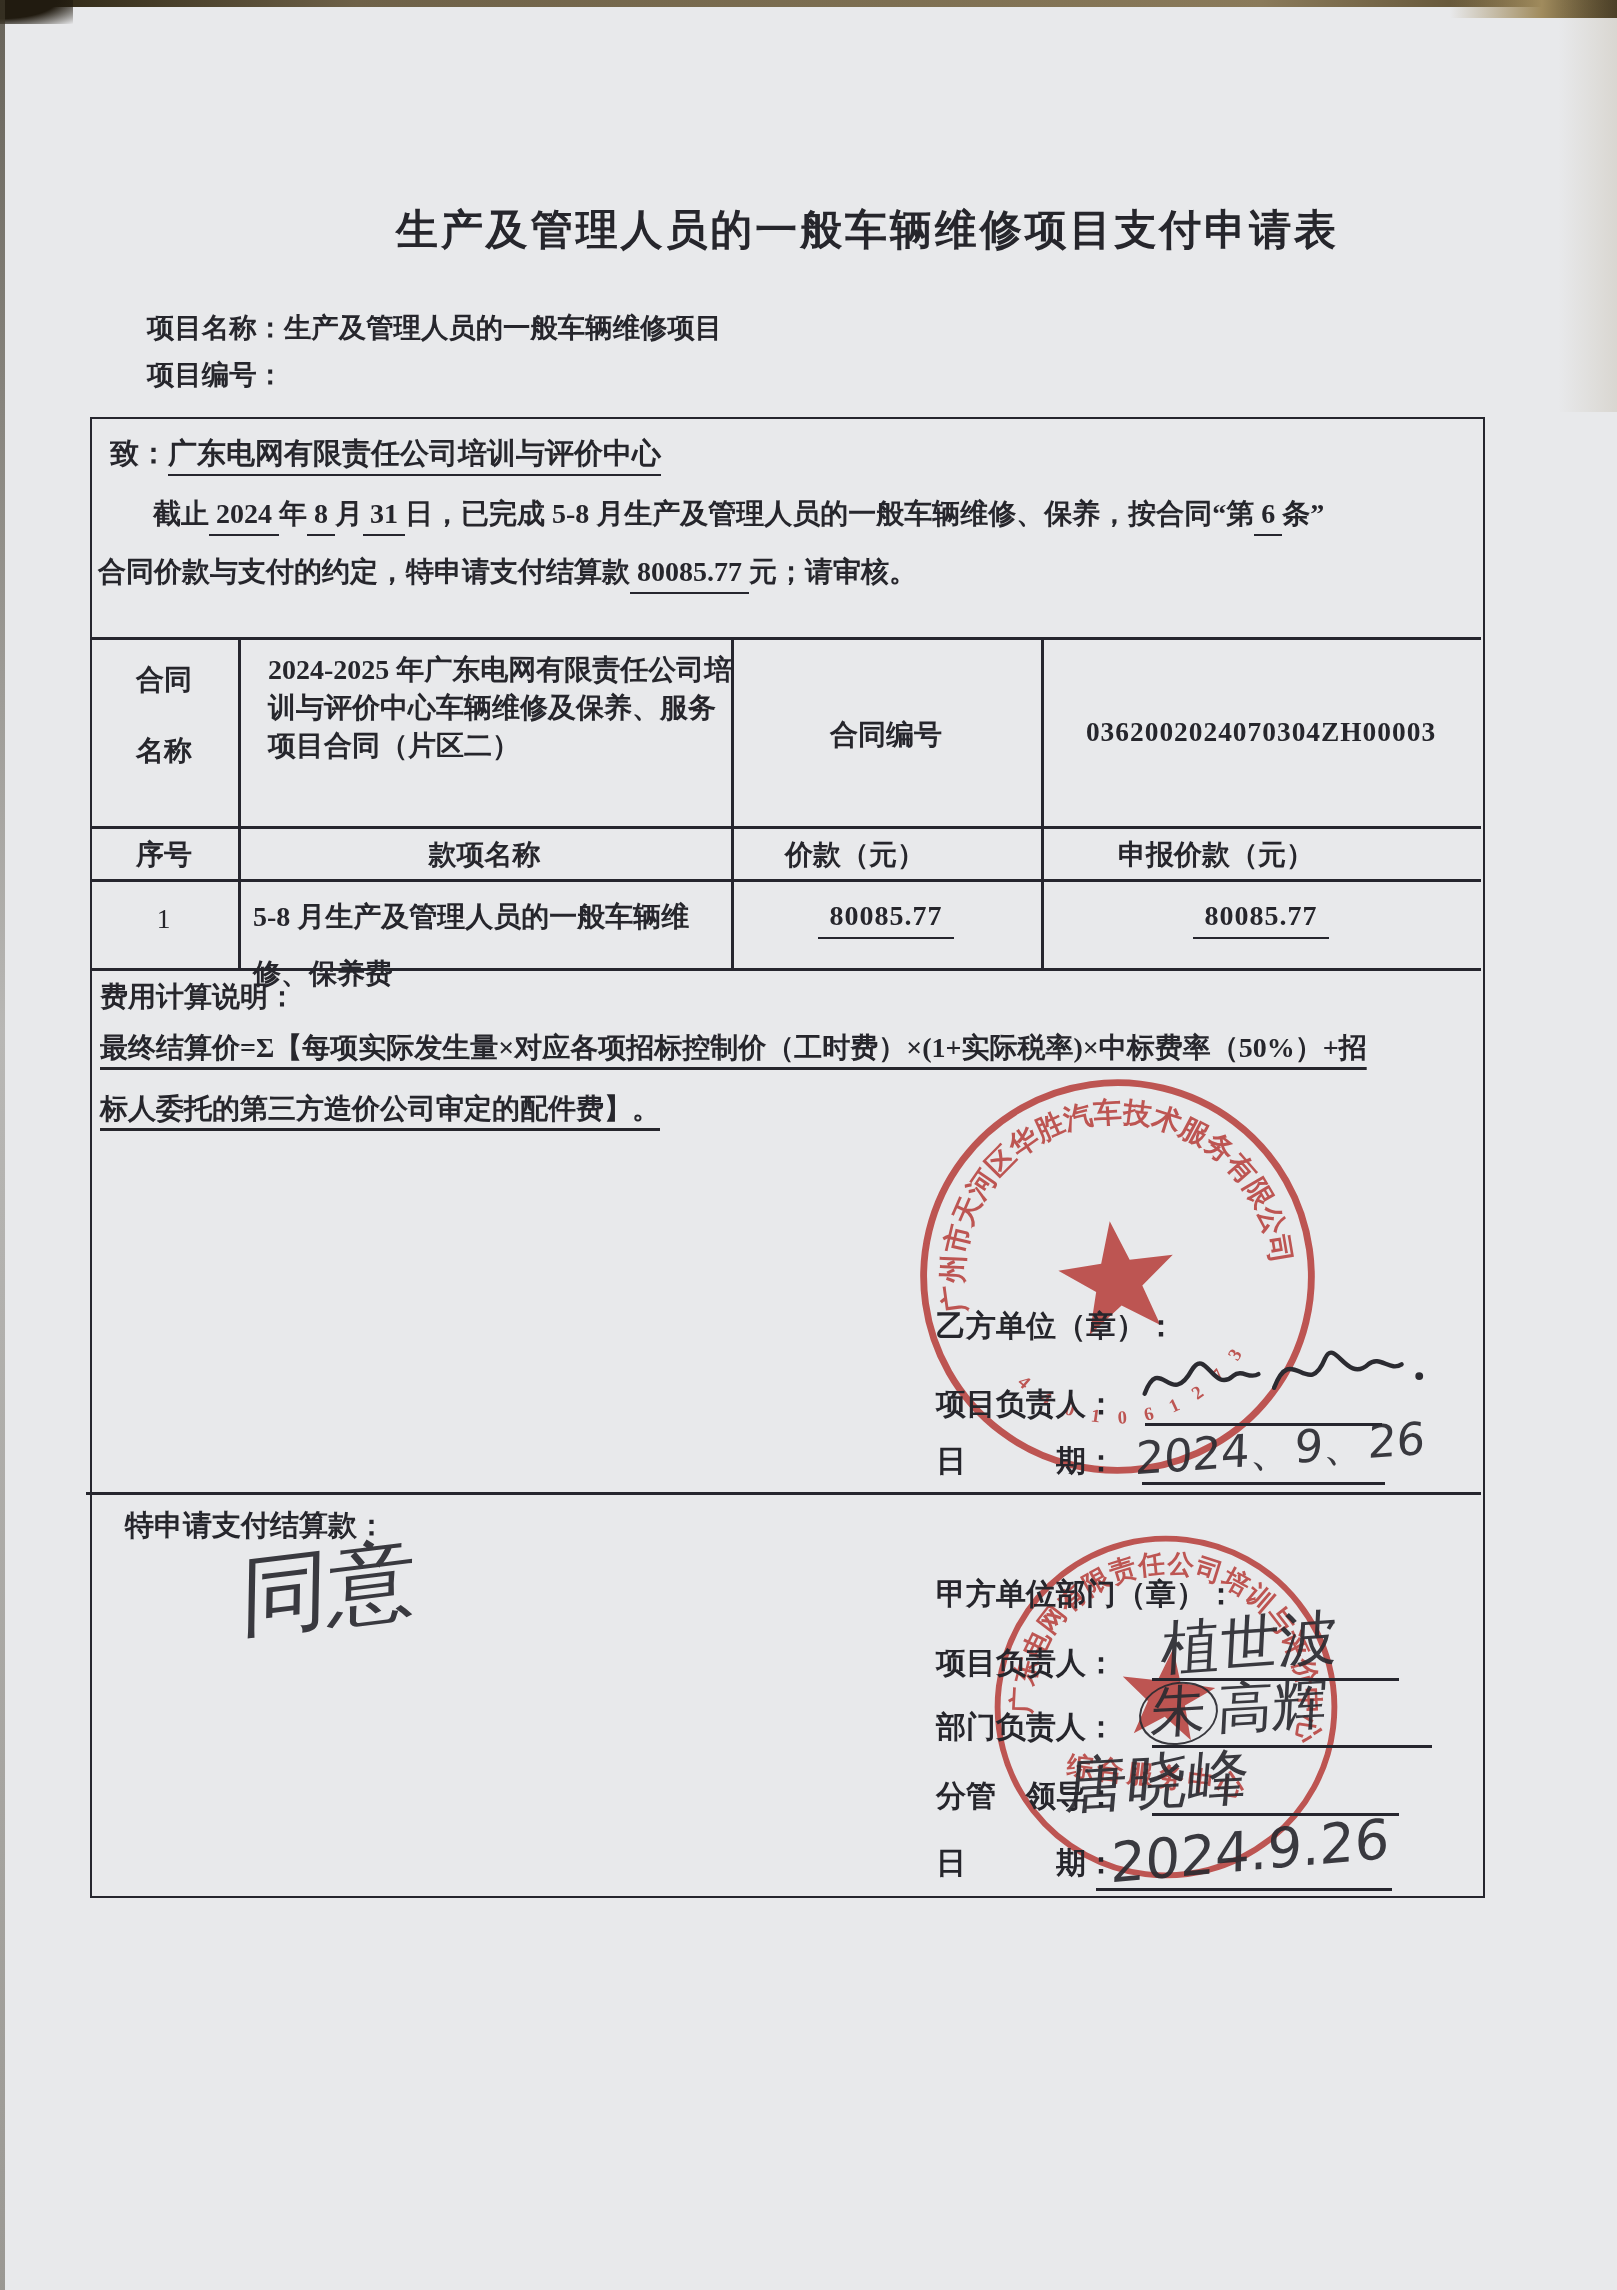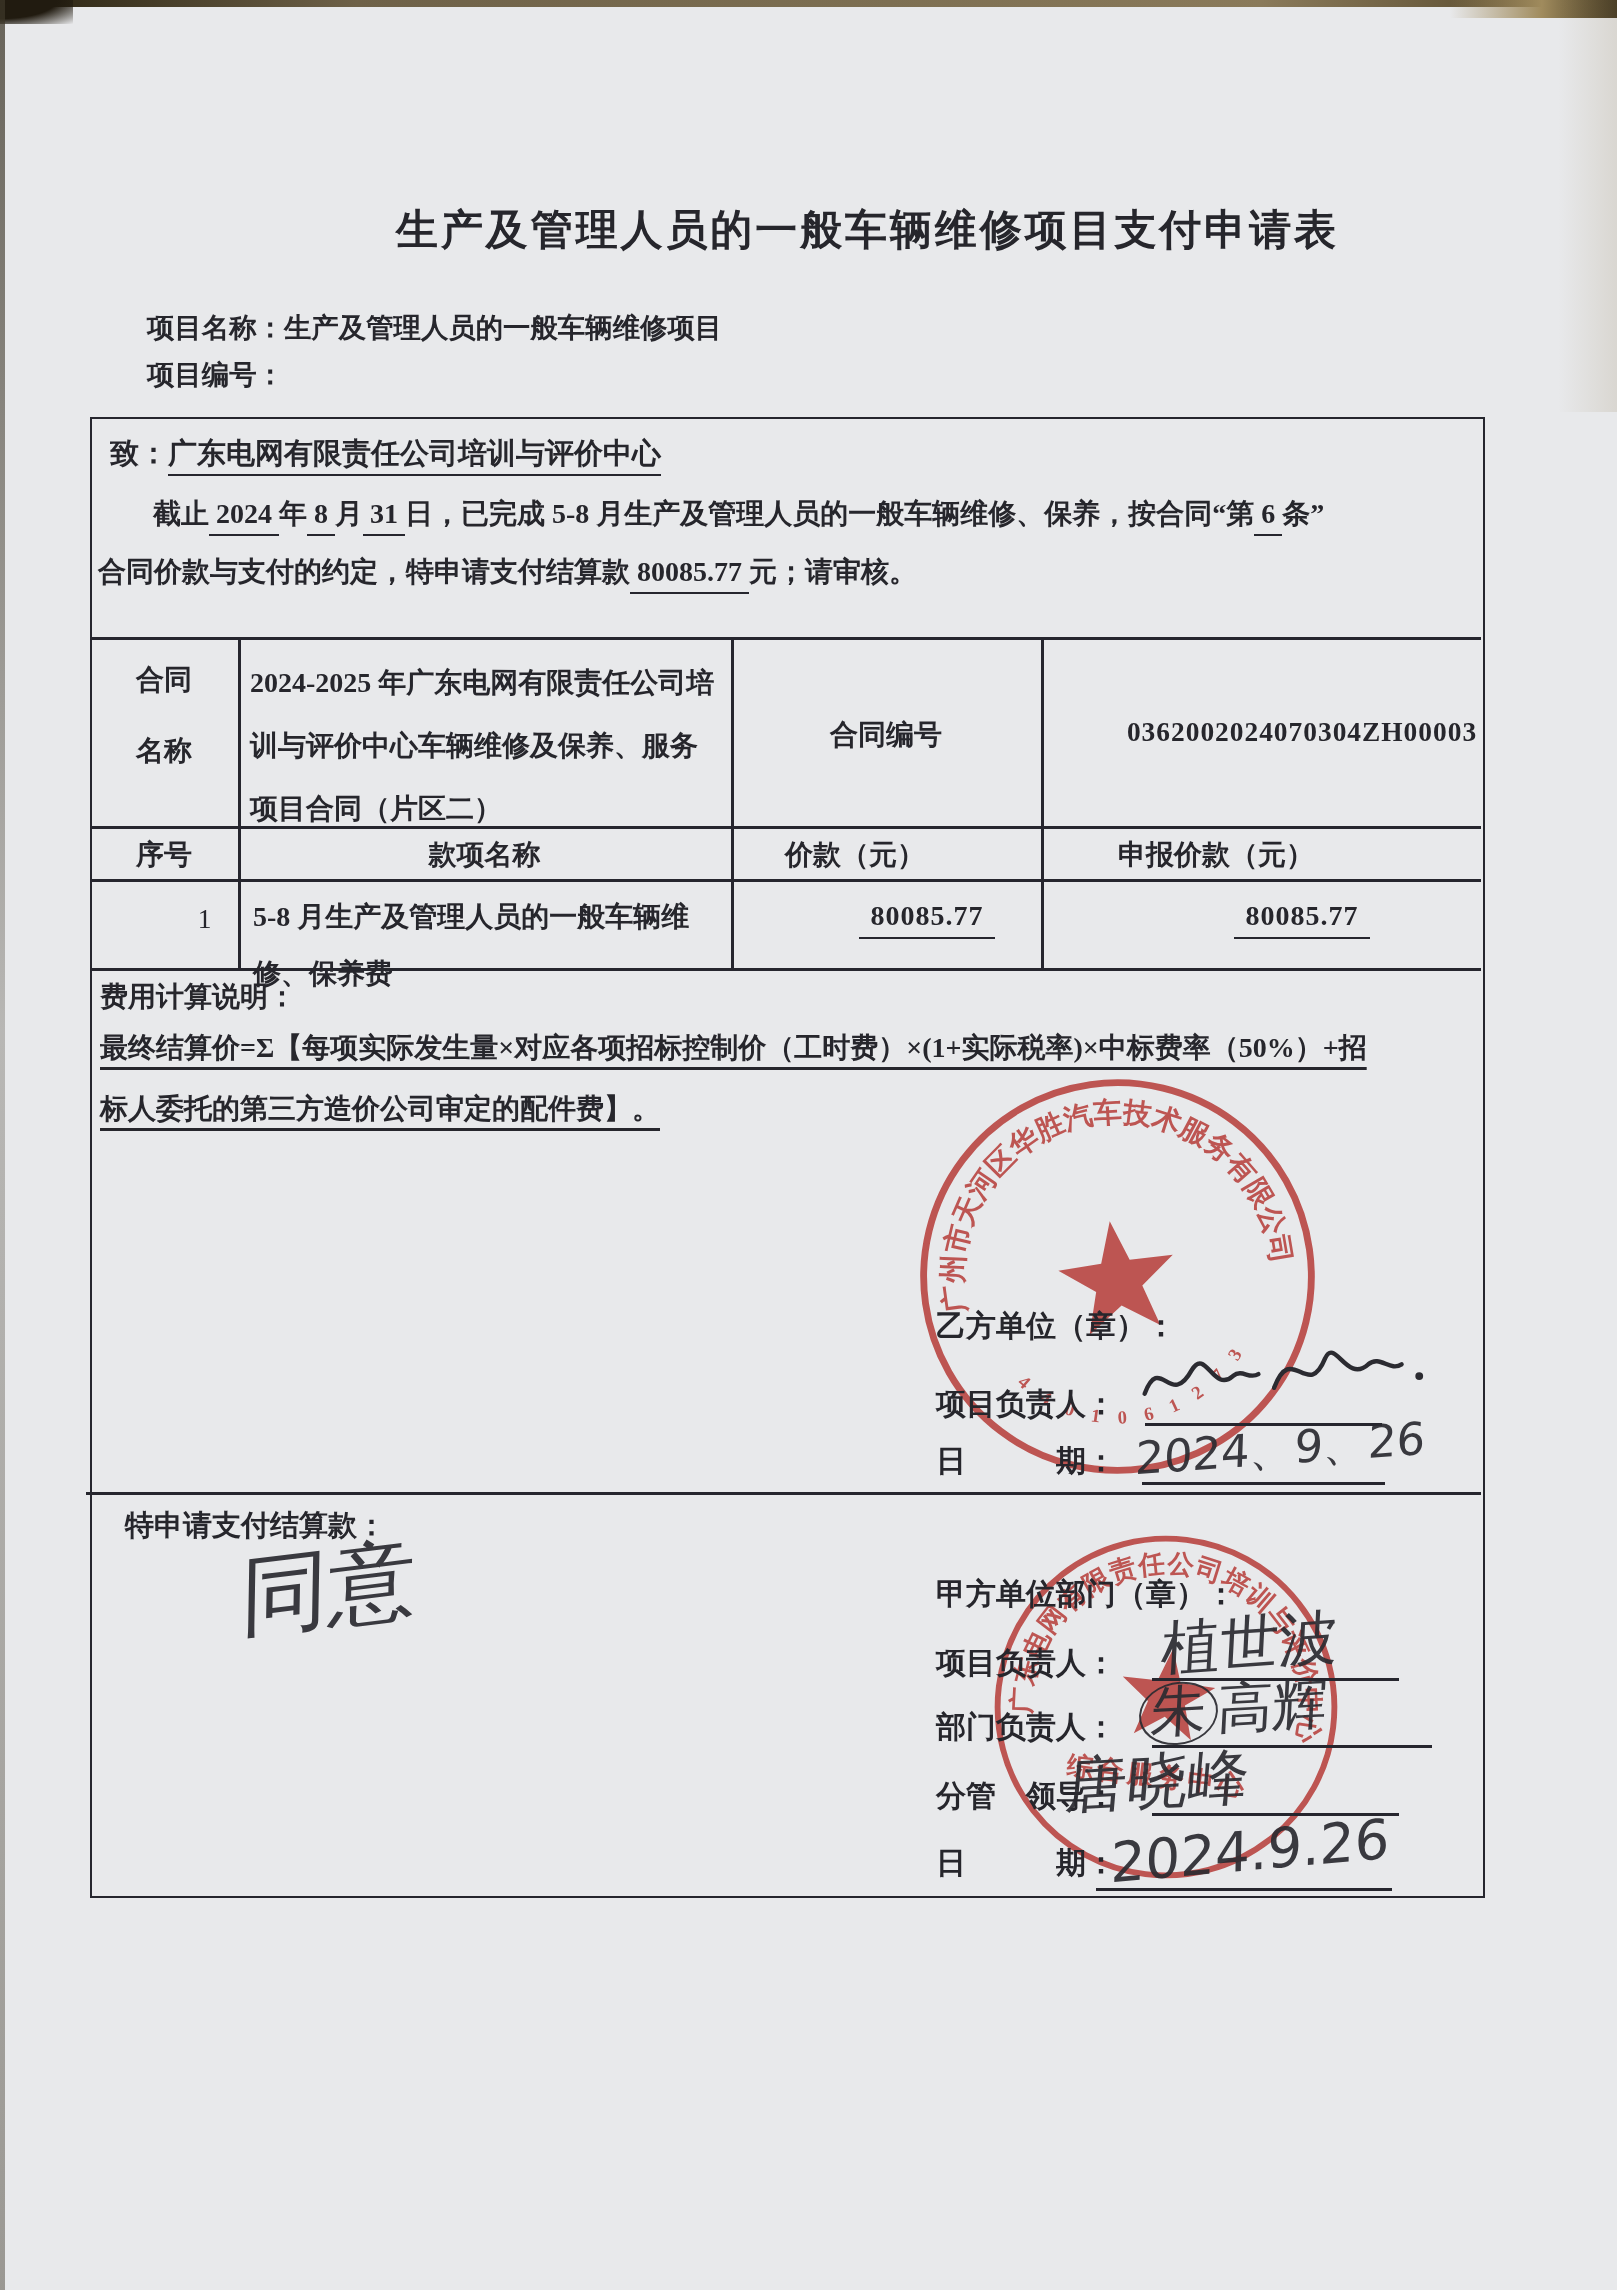--- a/index.html
+++ b/index.html
@@ -37,21 +37,21 @@
   .vline{width:2.9px;}
 
   .useg{border-bottom:2.5px solid var(--c-line,#23232c);padding-bottom:4.9px;}
   .nseg{border-bottom:2.5px solid transparent;padding-bottom:4.9px;}
   .amt{display:inline-block;border-bottom:2.5px solid var(--c-line,#23232c);
     padding:0 11.8px 4.9px;letter-spacing:1px;}
   .formula{text-decoration:underline;text-underline-offset:9.8px;
     text-decoration-thickness:2.5px;white-space:nowrap;}
 
   .body-text{font-size:28px;font-weight:700;}
-  .num{font-family:"Liberation Serif","DejaVu Serif",serif;letter-spacing:1px;margin-left:41px;}
+  .num{font-family:"Liberation Serif","DejaVu Serif",serif;letter-spacing:1px;}
 
   
   .hw{font-family:"DejaVu Sans",cursive,sans-serif;font-weight:400;
     color:var(--c-handink,#2b2b31);opacity:.92;}
 
   .stamp{position:absolute;mix-blend-mode:multiply;opacity:.85;}
 
   .circled{display:inline-block;border:2.9px solid var(--c-handink,#2b2b31);
     border-radius:50%;padding:0 9.8px 3.9px;line-height:1;}
 </style>
@@ -88,21 +88,21 @@
   <div class="abs body-text" style="left:110px;top:434px;font-size:29px;">
     <span>致：</span><span class="useg">广东电网有限责任公司培训与评价中心</span>
   </div>
   <div class="abs body-text" style="left:153px;top:495px;width:1333px;white-space:nowrap;"><span class="nseg">截止</span><span class="useg"> 2024 </span><span class="nseg">年</span><span class="useg"> 8 </span><span class="nseg">月</span><span class="useg"> 31 </span><span class="nseg">日，已完成 5-8 月生产及管理人员的一般车辆维修、保养，按合同“第</span><span class="useg"> 6 </span><span class="nseg">条”</span></div>
   <div class="abs body-text" style="left:98px;top:553px;width:1333px;white-space:nowrap;"><span class="nseg">合同价款与支付的约定，特申请支付结算款</span><span class="useg"> 80085.77 </span><span class="nseg">元；请审核。</span></div>
 
   <div class="abs body-text center" style="left:90px;top:661px;width:148px;">
     <div>合同</div>
     <div style="margin-top:33px;">名称</div>
   </div>
-  <div class="abs body-text" style="left:250px;top:651px;width:469px;line-height:63px;word-break:break-all;">2024-2025 年广东电网有限责任公司培训与评价中心车辆维修及保养、服务项目合同（片区二）</div>
+  <div class="abs body-text" style="left:268px;top:651px;width:469px;line-height:38px;word-break:break-all;">2024-2025 年广东电网有限责任公司培训与评价中心车辆维修及保养、服务项目合同（片区二）</div>
   <div class="abs body-text center" style="left:731px;top:716px;width:310px;">合同编号</div>
   <div class="abs num center" style="left:1041px;top:717px;width:440px;font-size:27.4px;font-weight:600;">0362002024070304ZH00003</div>
 
   <div class="abs body-text center" style="left:90px;top:836px;width:148px;">序号</div>
   <div class="abs body-text center" style="left:238px;top:836px;width:493px;">款项名称</div>
   <div class="abs body-text center" style="left:731px;top:836px;width:248px;">价款（元）</div>
   <div class="abs body-text center" style="left:996px;top:836px;width:440px;">申报价款（元）</div>
 
   <div class="abs num center" style="left:90px;top:904px;width:148px;font-size:27.4px;">1</div>
   <div class="abs body-text" style="left:253px;top:888px;width:465px;line-height:57px;word-break:break-all;">5-8 月生产及管理人员的一般车辆维修、保养费</div>

